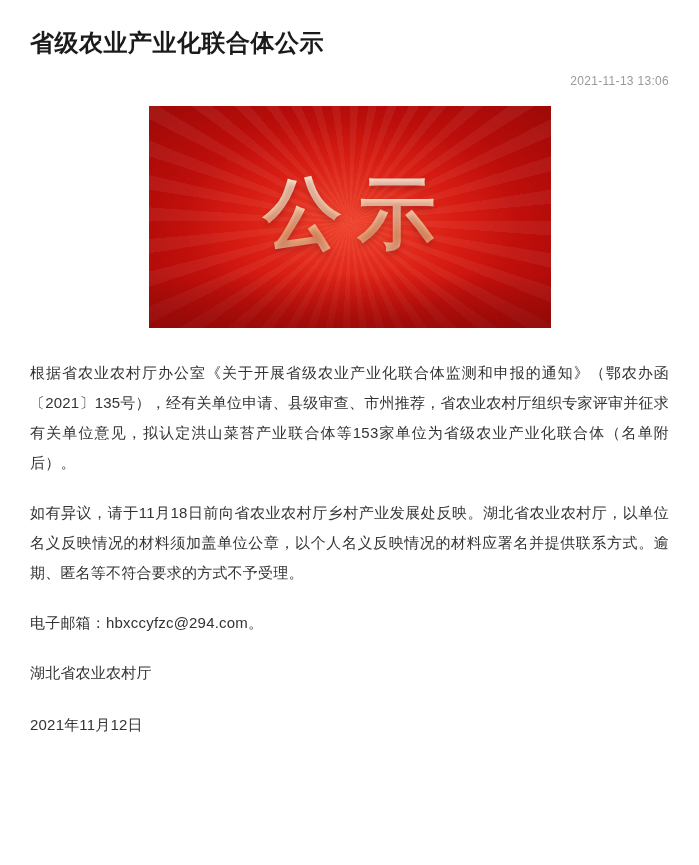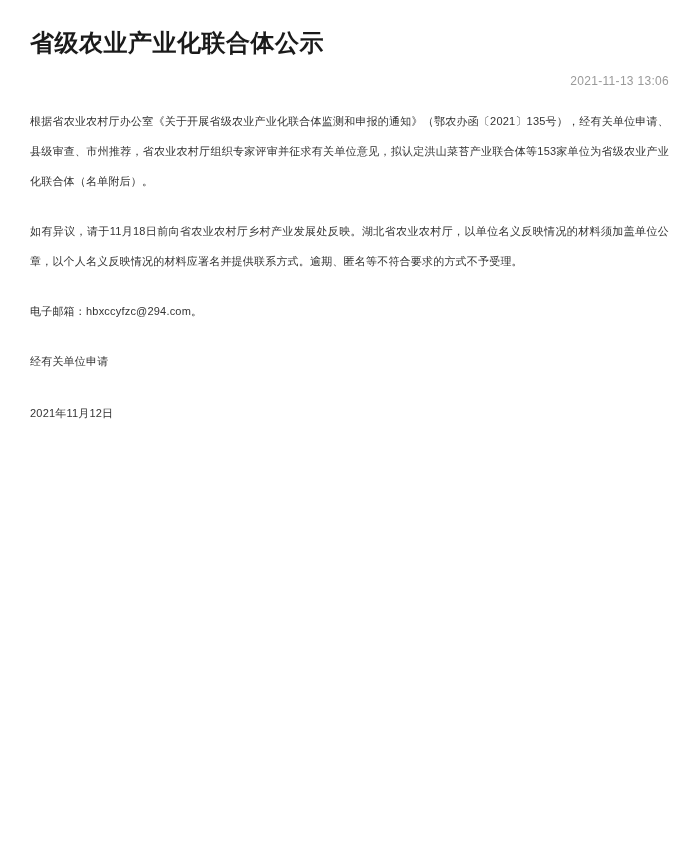--- a/index.html
+++ b/index.html
@@ -87,21 +87,21 @@
     -webkit-text-fill-color: transparent;
     text-shadow: 0 3px 6px rgba(90,0,0,0.28);
   }
   .poster .bottom-shade {
     position: absolute;
     left: 0; right: 0; bottom: 0;
     height: 54px;
     background: linear-gradient(180deg, rgba(140,10,8,0) 0%, rgba(130,8,6,0.55) 100%);
   }
   .body-text p {
-    font-size: 11px;
+    font-size: 15px;
     line-height: 30px;
     color: #333333;
     margin: 0 0 20px 0;
     text-align: justify;
     letter-spacing: 0.2px;
   }
   .body-text p.indent {
     text-indent: 0;
   }
   .body-text p:last-child {
@@ -113,25 +113,33 @@
 </style>
 </head>
 <body>
 
 <div class="page">
 
   <h1 class="article-title">省级农业产业化联合体公示</h1>
 
   <div class="article-meta">2021-11-13 13:06</div>
 
+  <div class="figure-wrap">
+    <div class="poster">
+      <div class="rays"></div>
+      <div class="glow"></div>
+      <div class="poster-text">公示</div>
+      <div class="bottom-shade"></div>
+    </div>
+  </div>
 
   <div class="body-text">
     <p class="indent">根据省农业农村厅办公室《关于开展省级农业产业化联合体监测和申报的通知》（鄂农办函〔2021〕135号），经有关单位申请、县级审查、市州推荐，省农业农村厅组织专家评审并征求有关单位意见，拟认定洪山菜苔产业联合体等153家单位为省级农业产业化联合体（名单附后）。</p>
     <p class="indent">如有异议，请于11月18日前向省农业农村厅乡村产业发展处反映。湖北省农业农村厅，以单位名义反映情况的材料须加盖单位公章，以个人名义反映情况的材料应署名并提供联系方式。逾期、匿名等不符合要求的方式不予受理。</p>
     <p>电子邮箱：hbxccyfzc@294.com。</p>
 
     <div class="sign-block">
-      <p>经有关单位申请</p>
+      <p>湖北省农业农村厅</p>
       <p>2021年11月12日</p>
     </div>
   </div>
 
 </div>
 
 </body></html>

